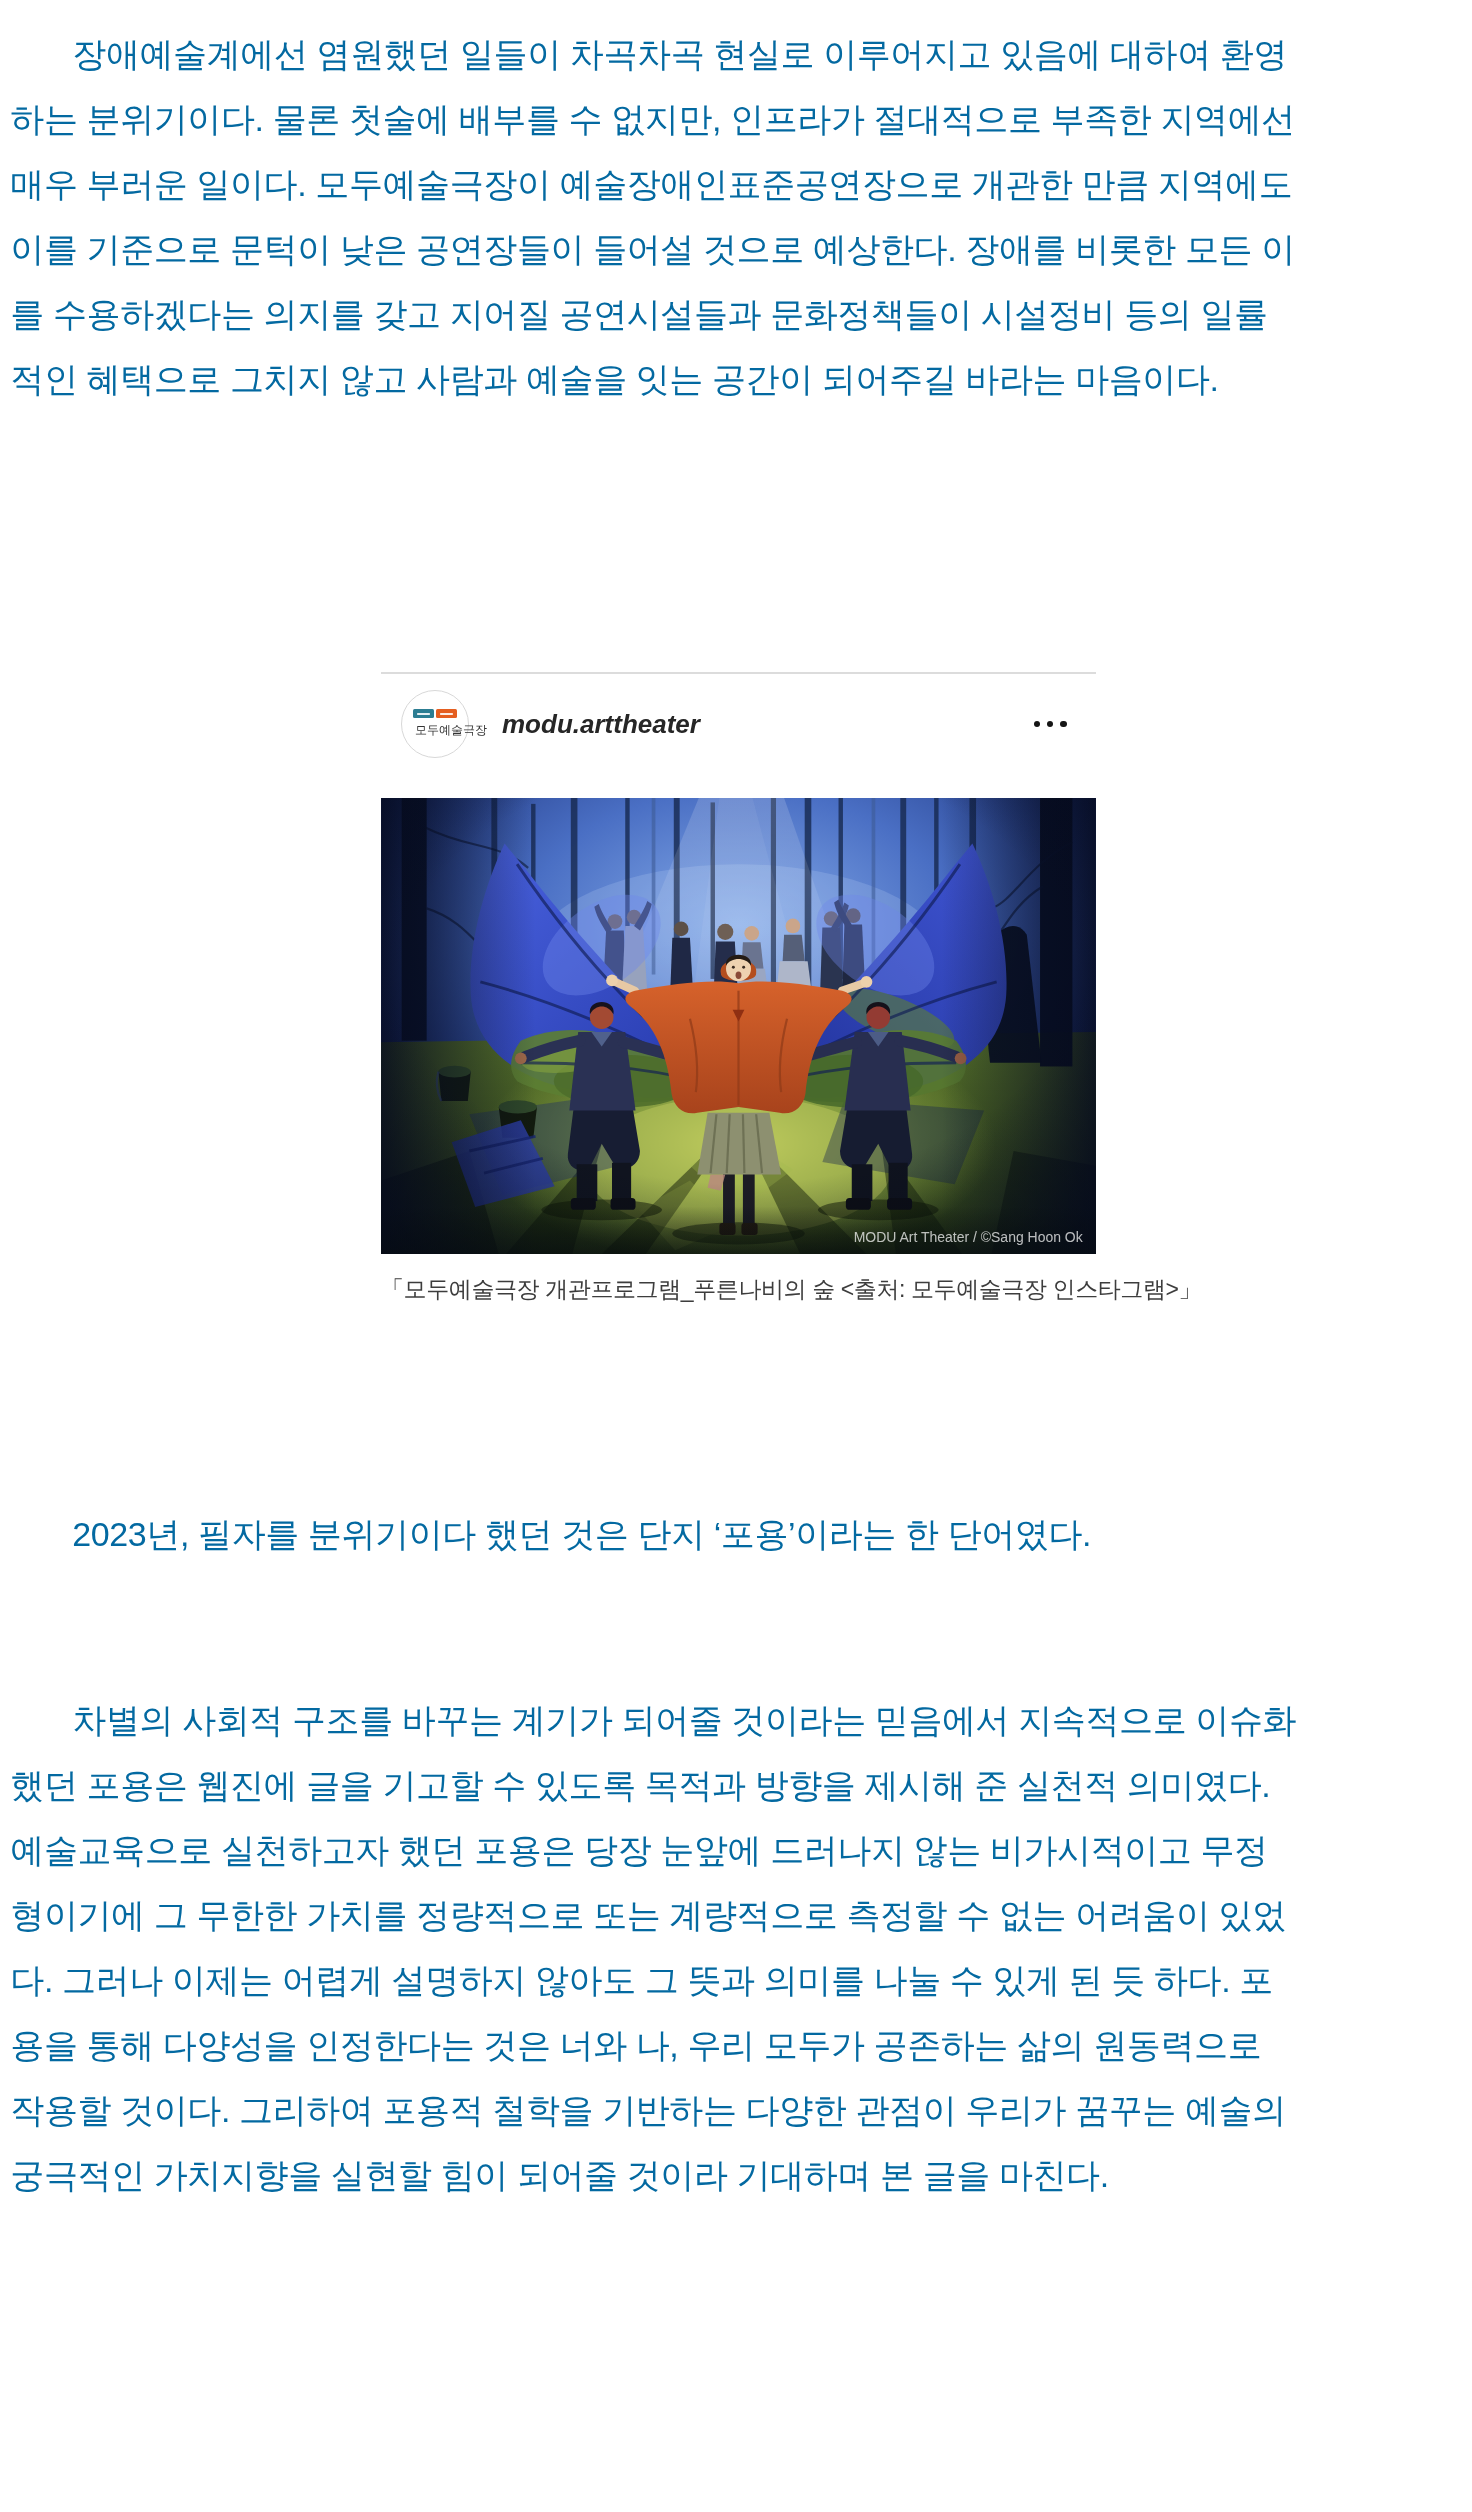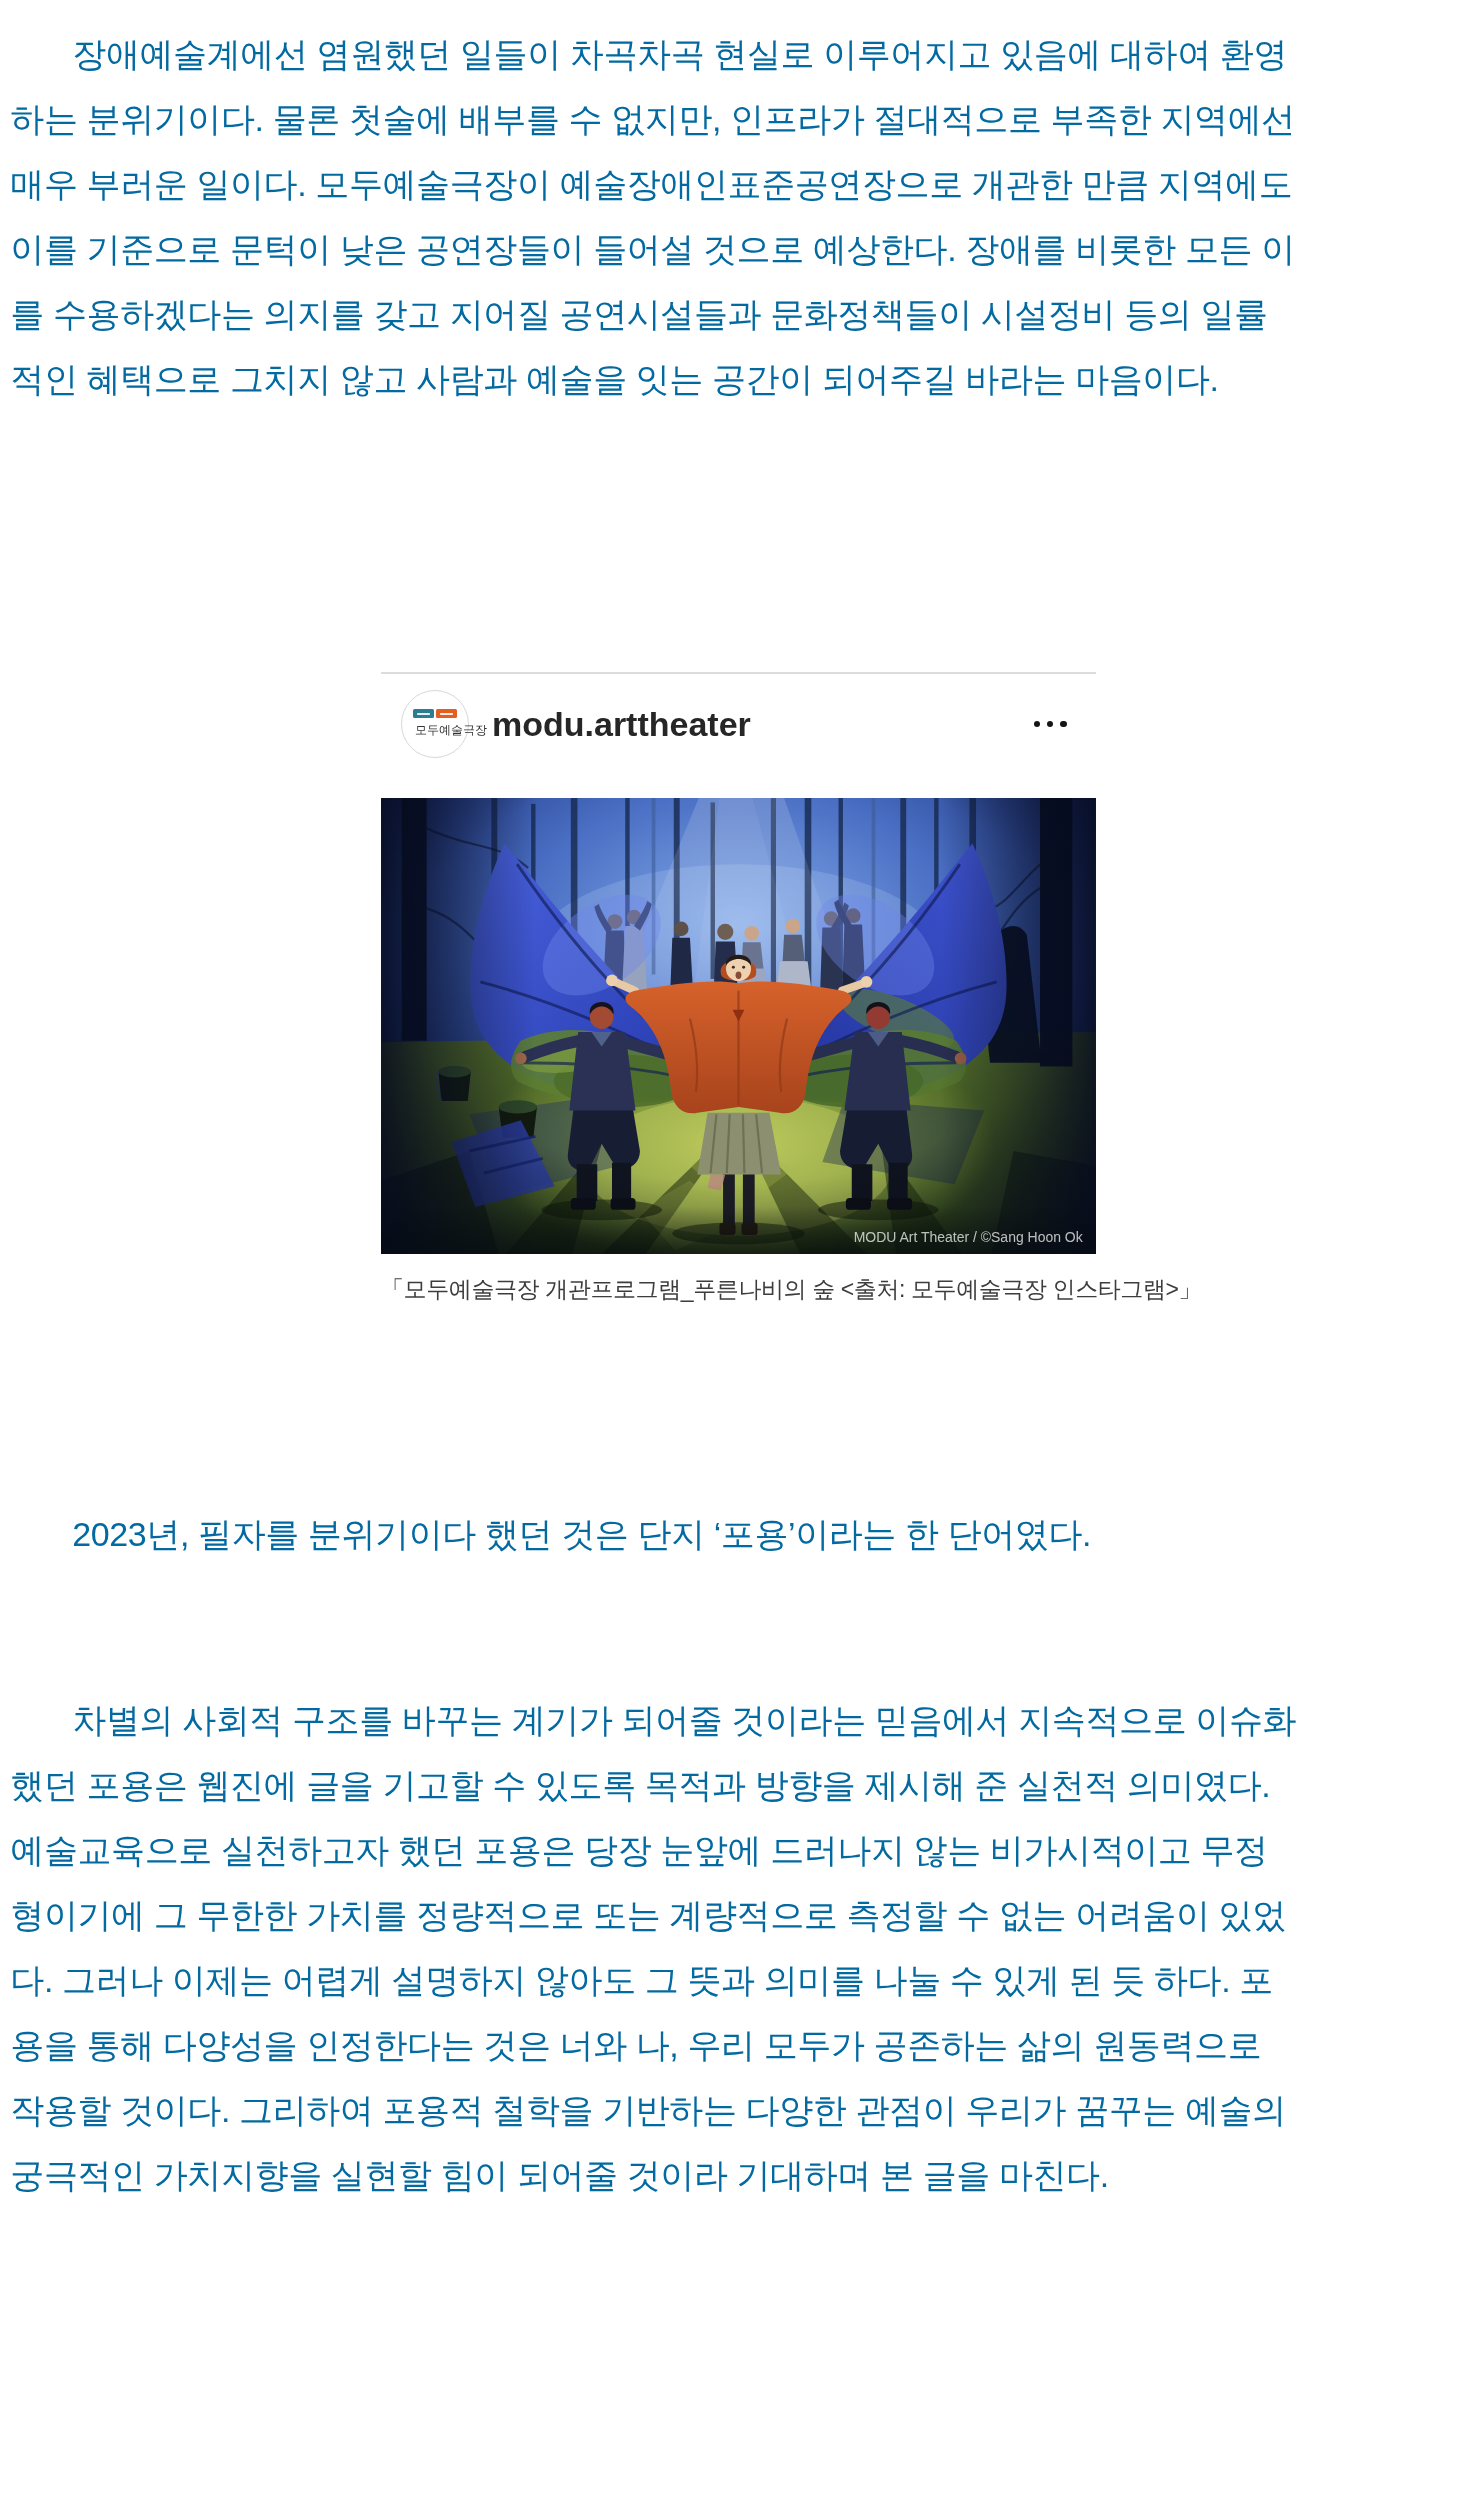--- a/index.html
+++ b/index.html
@@ -28,21 +28,21 @@
     border:1.5px solid #d8d8d8; flex:0 0 auto;
     display:flex; flex-direction:column; align-items:center; justify-content:center;
     cursor:pointer;
   }
   .logo-rects { display:flex; gap:1.5px; }
   .lr { width:21.3px; height:9.6px; border-radius:1.5px; display:flex; align-items:center; justify-content:center; }
   .lr.teal { background:#2c7d92; }
   .lr.orange { background:#e55e20; }
   .lr i { display:block; width:12.5px; height:2.2px; background:rgba(255,255,255,0.88); border-radius:0.7px; }
   .logo-text { margin-top:3.7px; font-size:12px; color:#333; letter-spacing:0; white-space:nowrap;margin-left:32px; }
-  .username { margin-left:23px; font-size:34px; font-weight:600; color:#262626; cursor:pointer; }
+  .username { margin-left:33px; font-size:26px; font-weight:600; color:#262626; cursor:pointer;font-style:italic; }
   .more { margin-left:auto; display:flex; gap:6.6px; align-items:center; cursor:pointer; padding:7.4px 0; }
   .dot { width:6.6px; height:6.6px; border-radius:50%; background:#151515; }
 
   .ig-photo { position:absolute; top:130px; left:0; width:715px; height:456px; cursor:pointer; }
   .ig-photo svg { display:block; }
 
   .caption {
     position:absolute; top:605px; left:0; width:715px;
     text-align:center; font-size:23px; line-height:32px; color:#3d3d3d;
     letter-spacing:-0.4px; white-space:nowrap;

